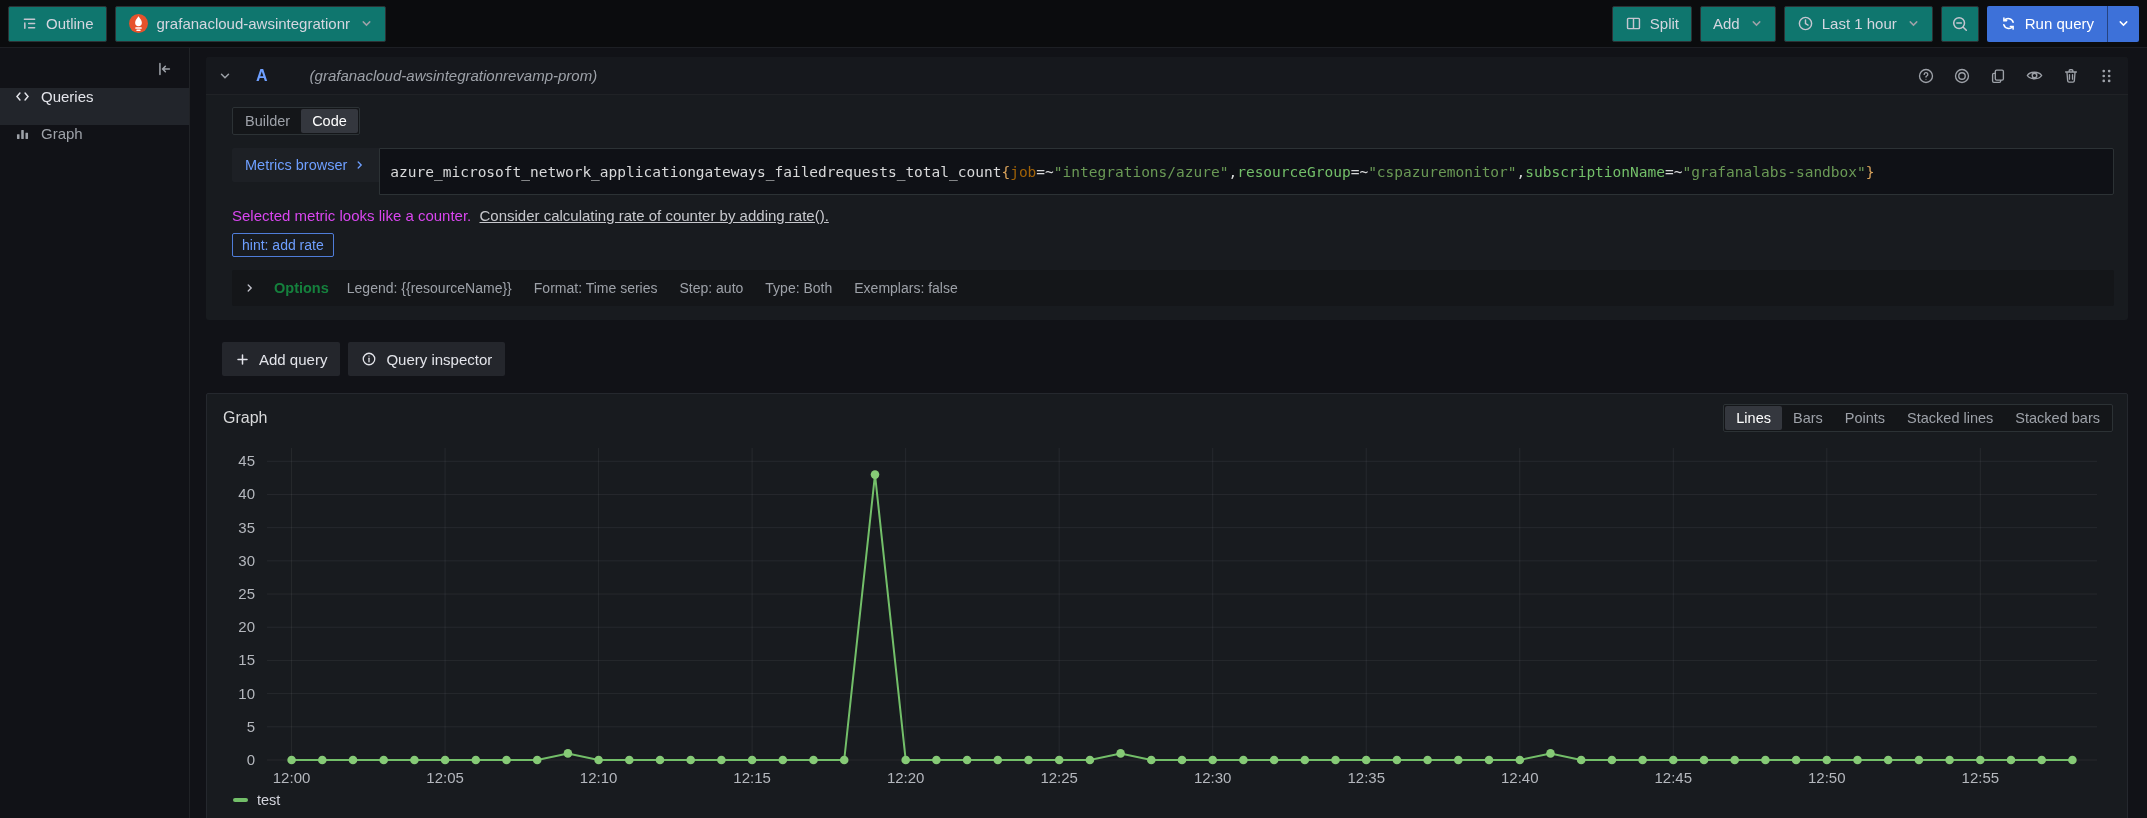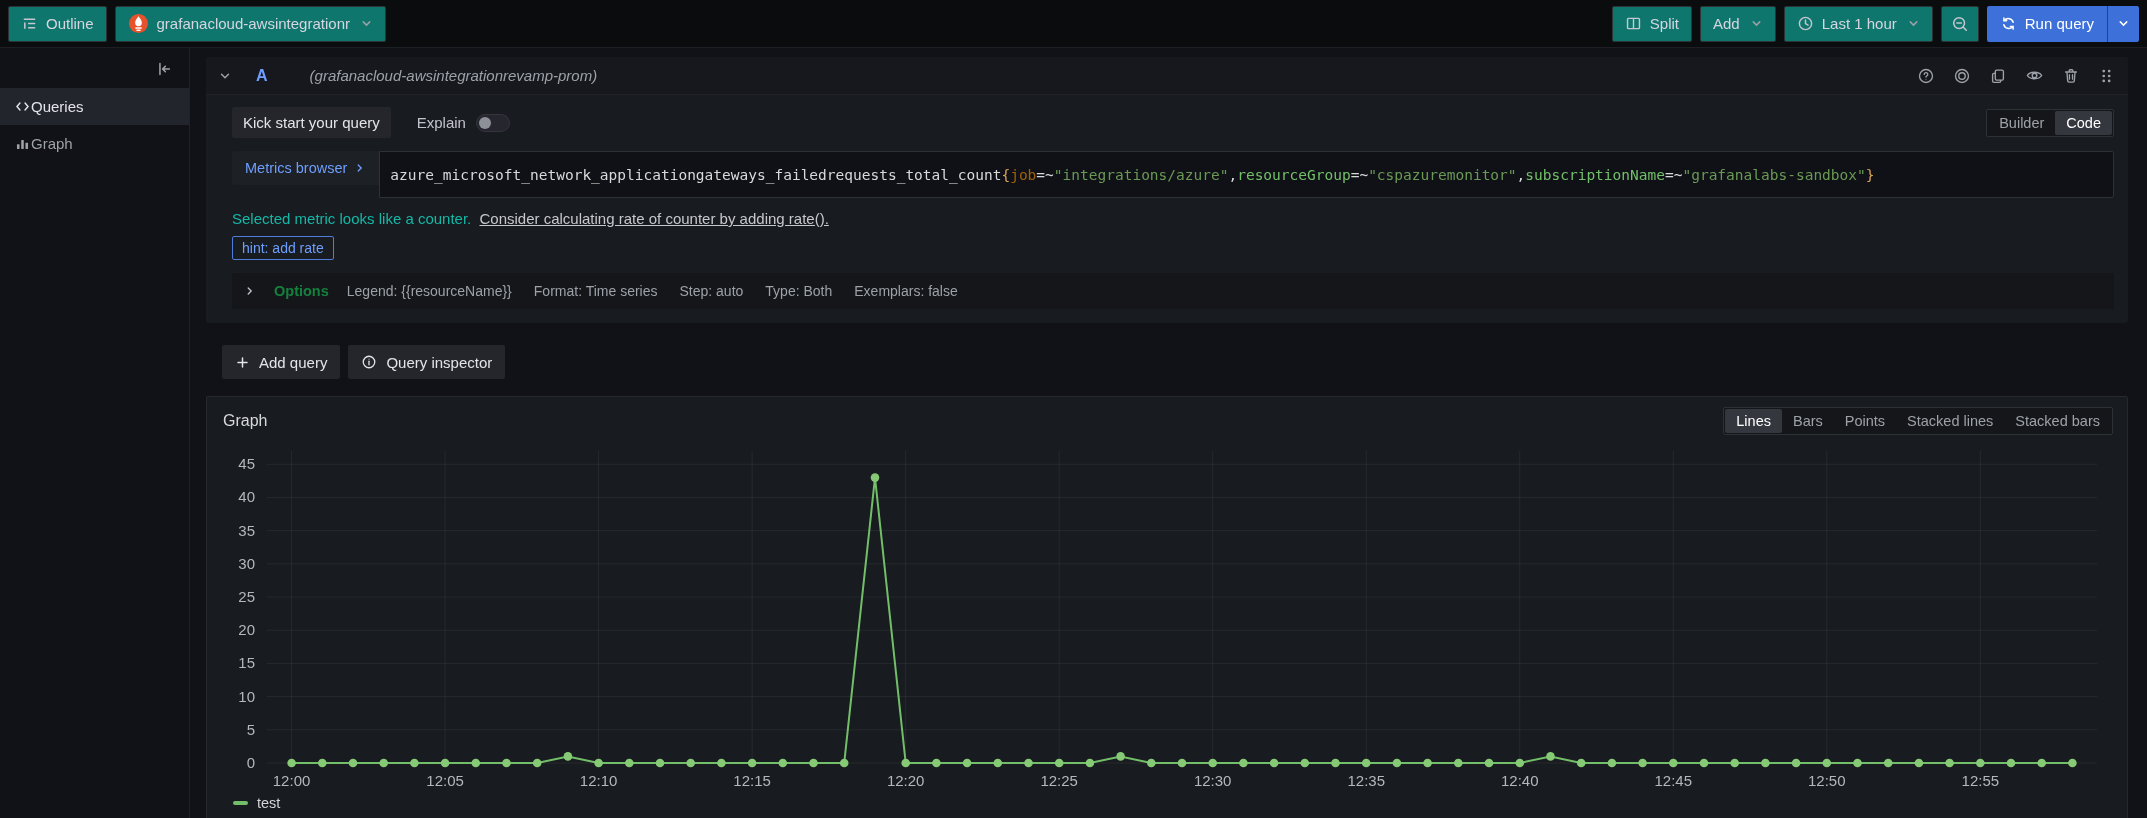--- a/index.html
+++ b/index.html
@@ -36,21 +36,21 @@
   .run-caret { display:flex; align-items:center; padding:0 9px; border-left:1px solid rgba(10,12,20,0.45); }
 
   
   .page { display:flex; height:770px; }
   .sidebar {
     width:190px; flex:0 0 190px; background:#111217; border-right:1px solid #202226;
     display:flex; flex-direction:column;
   }
   .sb-collapse { display:flex; justify-content:flex-end; padding:12px 16px 10px 0; color:#9da1a8; }
   .sb-item {
-    display:flex; align-items:center; height:37px; padding:0 14px;
+    display:flex; align-items:flex-start; gap:10px; height:37px; padding:0 14px;
     color:#9da1a8; cursor:pointer;
   }
   .sb-item.active { background:#22252b; color:#e3e4ea; }
   .main { flex:1; padding:9px 19px 0 16px; overflow:hidden; }
 
   
   .qcard { background:#181b1f; border-radius:3px; padding:0 0 14px 0; }
   .q-header {
     display:flex; align-items:center; justify-content:space-between;
     height:38px; padding:0 14px 0 12px; background:#16181d;
@@ -97,21 +97,21 @@
     white-space:nowrap; overflow:hidden; cursor:text;
   }
   .tok-metric { color:#d8d9da; }
   .tok-brace  { color:#d9a35c; }
   .tok-label  { color:#73BF69; }
   .tok-label-blue { color:#a16207; }
   .tok-op     { color:#d8d9da; }
   .tok-string { color:#6A9955; }
 
   .row-warning { margin-top:12px; font-size:15px; }
-  .warn-text { color:#14b8a6; }
+  .warn-text { color:#d946ef; }
   .warn-link { color:#c7c8cd; text-decoration:underline; cursor:pointer; margin-left:4px; }
 
   .hint-btn {
     display:inline-flex; align-items:center; margin-top:9px; padding:3px 9px;
     background:transparent; border:1px solid #4f7dd9; border-radius:2px;
     color:#6E9FFF; font-size:14px; cursor:pointer; font-family:Liberation Sans, sans-serif;
   }
 
   .row-options {
     display:flex; align-items:center; gap:18px; margin-top:13px; margin-right:0;
@@ -318,29 +318,20 @@
                 <circle cx="11.5" cy="10" r="1.5"></circle>
                 <circle cx="5.5" cy="15.5" r="1.5"></circle>
                 <circle cx="11.5" cy="15.5" r="1.5"></circle>
               </svg>
           </span>
         </div>
       </div>
 
       <div class="q-body">
         <div class="row-toolbar">
-          <div class="row-toolbar-left">
-            <button class="btn-secondary">Kick start your query</button>
-            <div class="explain-wrap">
-              <span>Explain</span>
-              <span class="toggle">
-                  <span class="knob"></span>
-                </span>
-            </div>
-          </div>
           <div class="seg-group">
             <span class="seg-item">Builder</span>
             <span class="seg-item active">Code</span>
           </div>
         </div>
 
         <div class="row-query">
           <div class="metrics-browser">
             <span>Metrics browser</span>
             <svg width="12" height="12" viewBox="0 0 20 20" fill="none" stroke="#6E9FFF" stroke-width="2.2" stroke-linecap="round">

